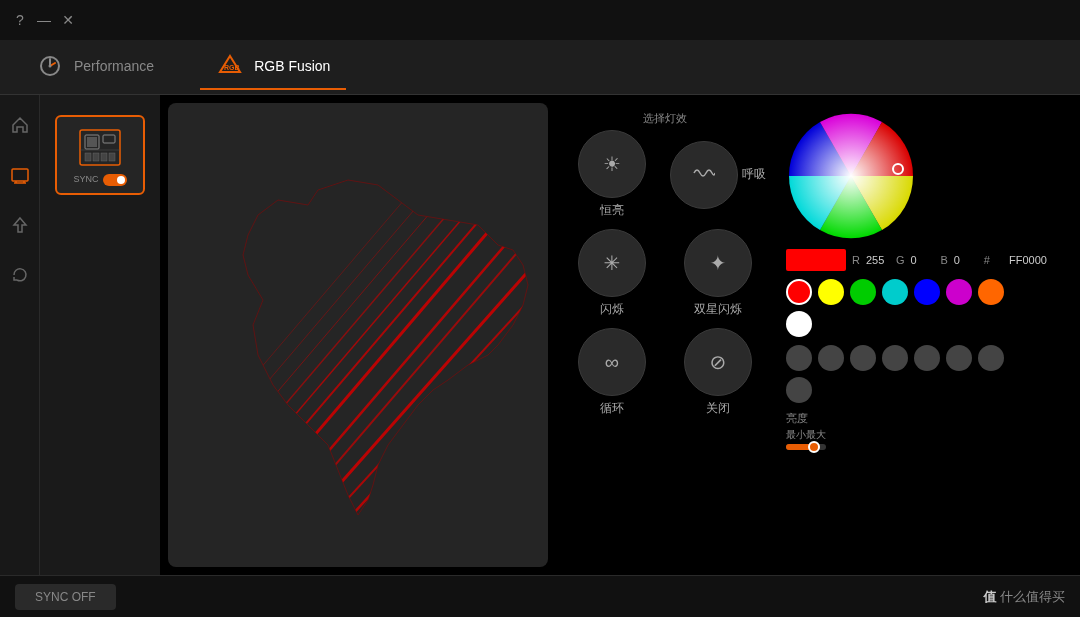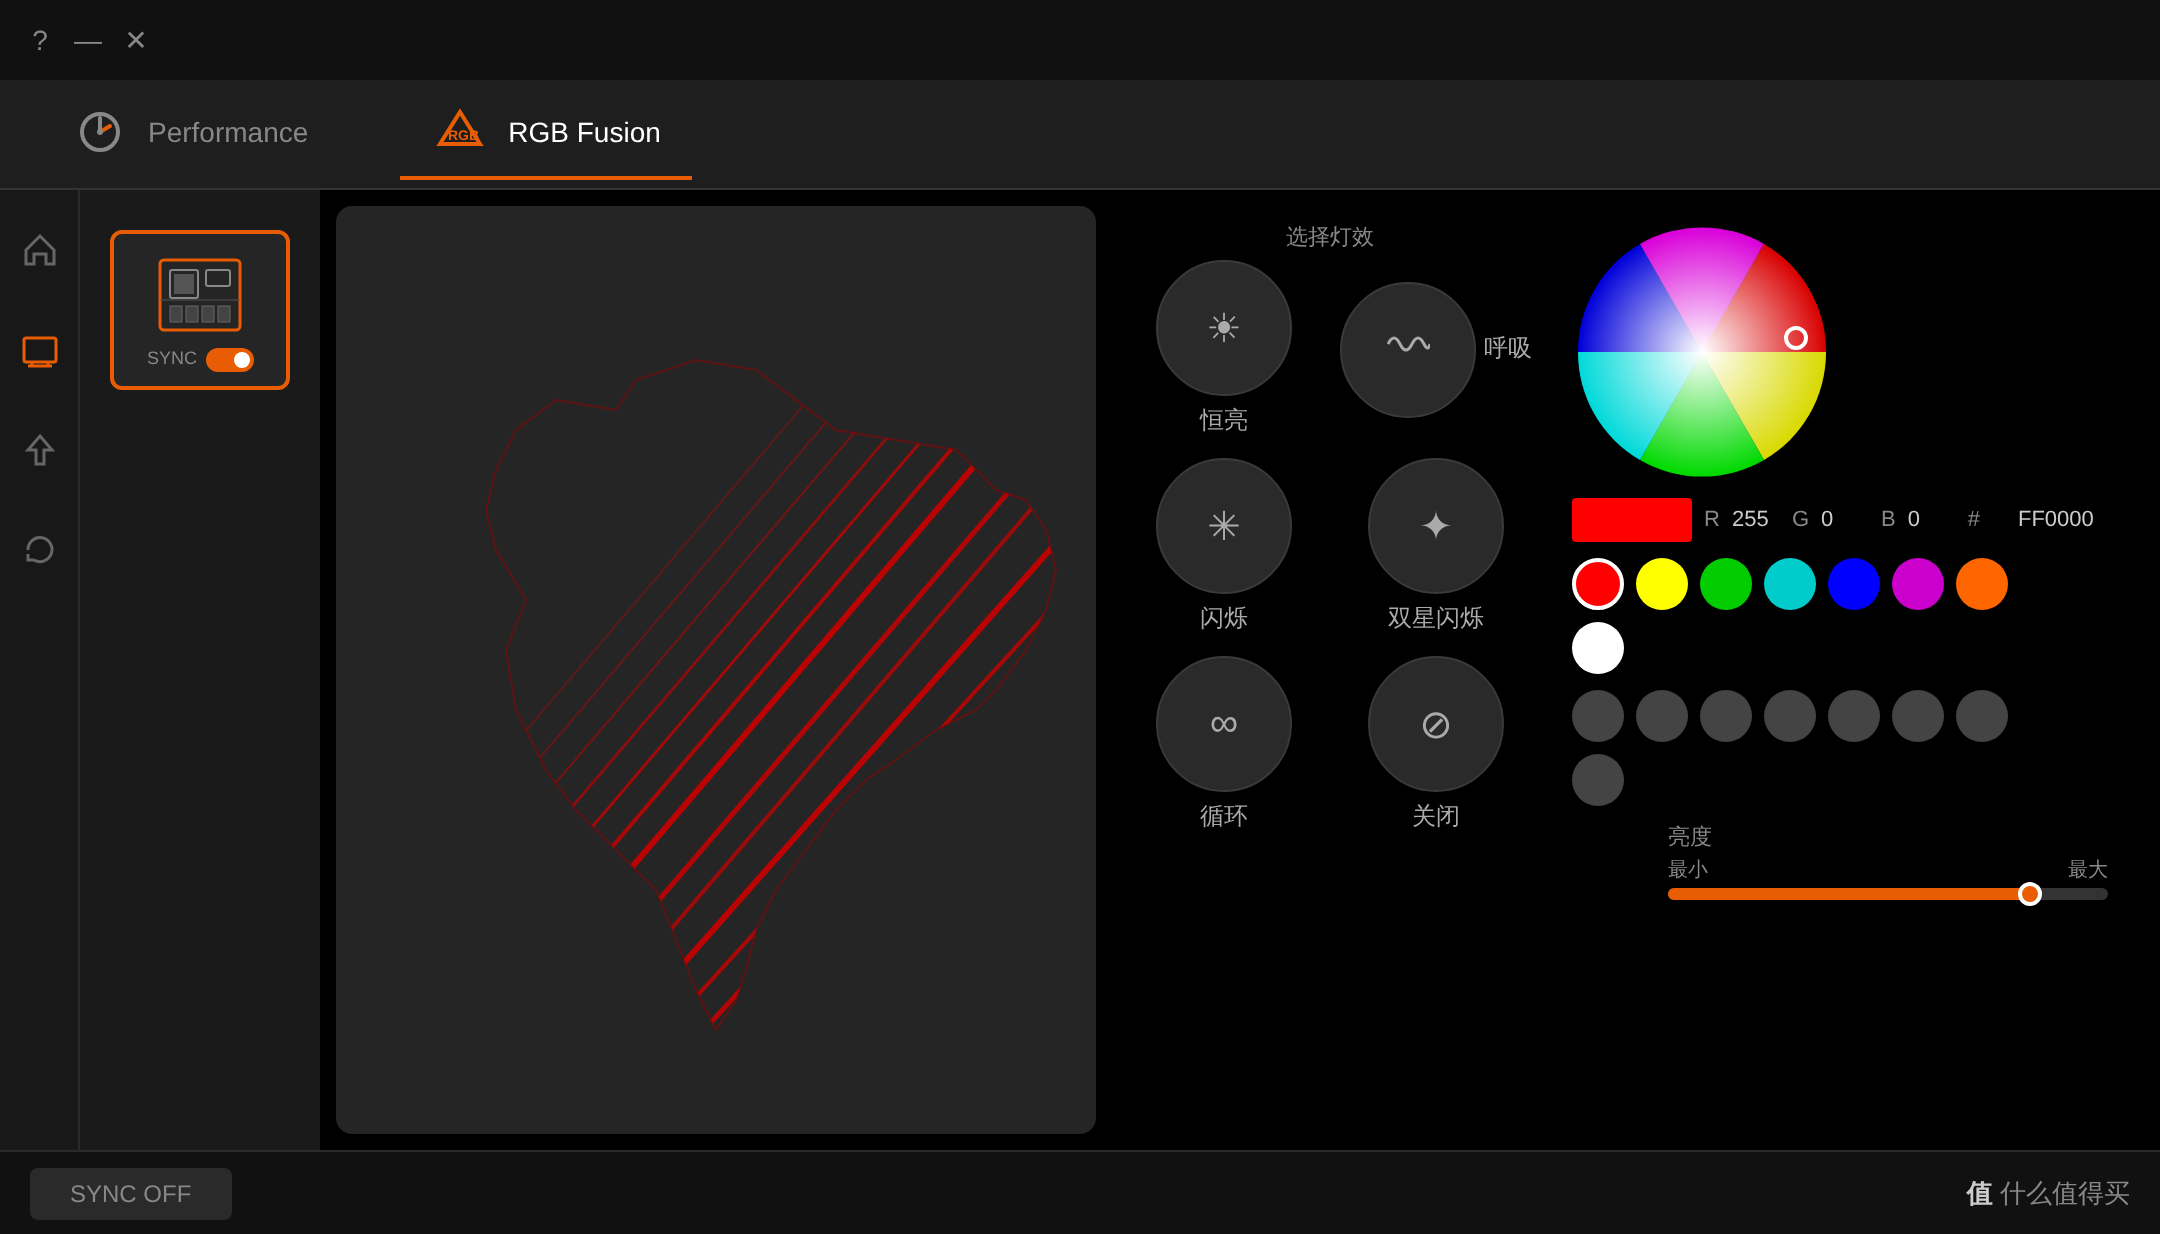--- a/index.html
+++ b/index.html
@@ -297,24 +297,23 @@
       width: 26px;
       height: 26px;
       border-radius: 50%;
       background: #444;
       cursor: pointer;
     }
 
     
     .slider-section {
       display: flex;
-      flex-direction: column;
+      flex-direction: row;
       gap: 6px;
       width: 220px;
-      margin-left: 48px;
     }
     .slider-row {
       display: flex;
       flex-direction: column;
       gap: 2px;
     }
     .slider-label-row {
       display: flex;
       justify-content: space-between;
       font-size: 10px;

